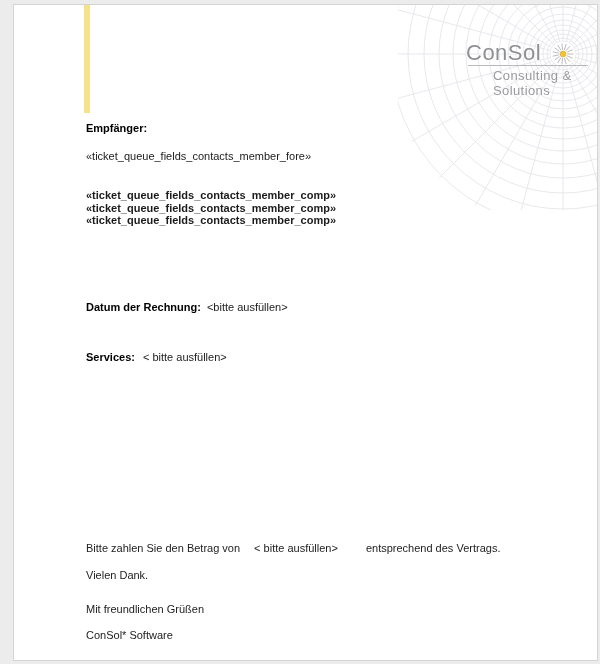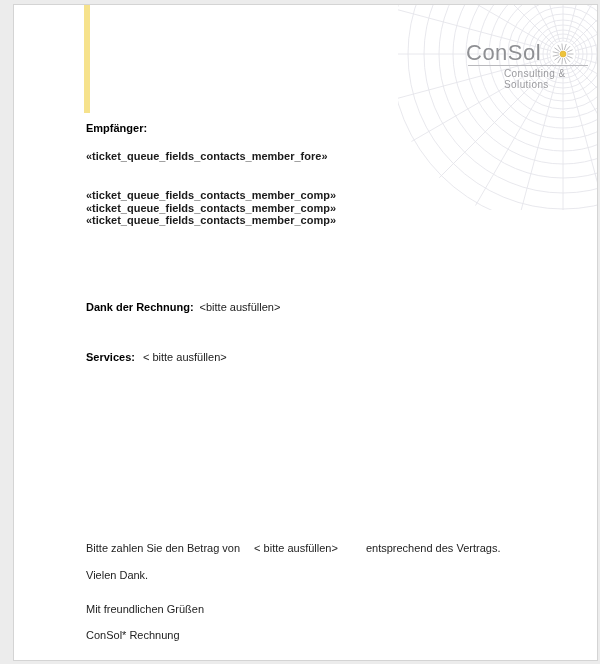--- a/index.html
+++ b/index.html
@@ -25,35 +25,34 @@
 
   
   .logo-name {
     position: absolute; left: 452px; top: 35px;
     font-size: 22px; color: #8f9094; letter-spacing: 0.5px;
     text-shadow: 0 0 2px #fff, 0 0 2px #fff;
   }
   .logo-rule { position: absolute; left: 454px; top: 60px; width: 120px; height: 1px; background: #b9b9bd; }
   .logo-tagline {
     position: absolute; left: 479px; top: 63px;
-    font-size: 10px; color: #9a9a9e; letter-spacing: 0.4px;
+    font-size: 13px; color: #9a9a9e; letter-spacing: 0.4px;
     text-shadow: 0 0 2px #fff;
-    margin-left: 11px;
   }
 
   
   .accent-bar { position: absolute; left: 70px; top: -3px; width: 6px; height: 111px; background: #f6e28c; }
 
   .title { position: absolute; left: 72px; top: 67px; font-size: 24px; font-weight: 700; color: #000; }
 
   .t11  { font-size: 11px; line-height: 12.5px; }
   .b    { font-weight: 700; color: #000; }
 
   .recipient-label { position: absolute; left: 72px; top: 117px; }
-  .name-block      { position: absolute; left: 72px; top: 145px; font-weight: 700; }
+  .name-block      { position: absolute; left: 72px; top: 145px; font-weight: 400; }
   .company-block   { position: absolute; left: 72px; top: 184px; font-weight: 700; }
 
   .caret {
     display: inline-block; width: 1px; height: 12px;
     background: #000; vertical-align: -2px; margin-left: 1px;
   }
 
   .field-row { position: absolute; left: 72px; white-space: nowrap; font-size: 11px; }
   .row-date        { top: 296px; }
   .row-period      { top: 321px; }
@@ -158,29 +157,29 @@
     <div>«ticket_queue_fields_contacts_member_fore»</div>
   </div>
 
   <div class="company-block t11">
     <div>«ticket_queue_fields_contacts_member_comp»</div>
     <div>«ticket_queue_fields_contacts_member_comp»</div>
     <div>«ticket_queue_fields_contacts_member_comp»</div>
   </div>
 
   <div class="field-row row-date">
-    <span class="b">Dank der Rechnung:</span><span class="g6">&lt;bitte ausfüllen&gt;</span>
+    <span class="b">Datum der Rechnung:</span><span class="g6">&lt;bitte ausfüllen&gt;</span>
   </div>
 
 
   <div class="field-row row-services">
     <span class="b">Services:</span><span class="g8">&lt; bitte ausfüllen&gt;</span>
   </div>
 
 
   <div class="closing-line row-payment">
     <span>Bitte zahlen Sie den Betrag von</span><span class="g14">&lt; bitte ausfüllen&gt;</span><span class="g28">entsprechend des Vertrags.</span>
   </div>
   <div class="closing-line row-thanks">Vielen Dank.</div>
   <div class="closing-line row-salutation">Mit freundlichen Grüßen</div>
-  <div class="closing-line row-signature">ConSol* Rechnung</div>
+  <div class="closing-line row-signature">ConSol* Software</div>
 
 </div>
 
 </body></html>

